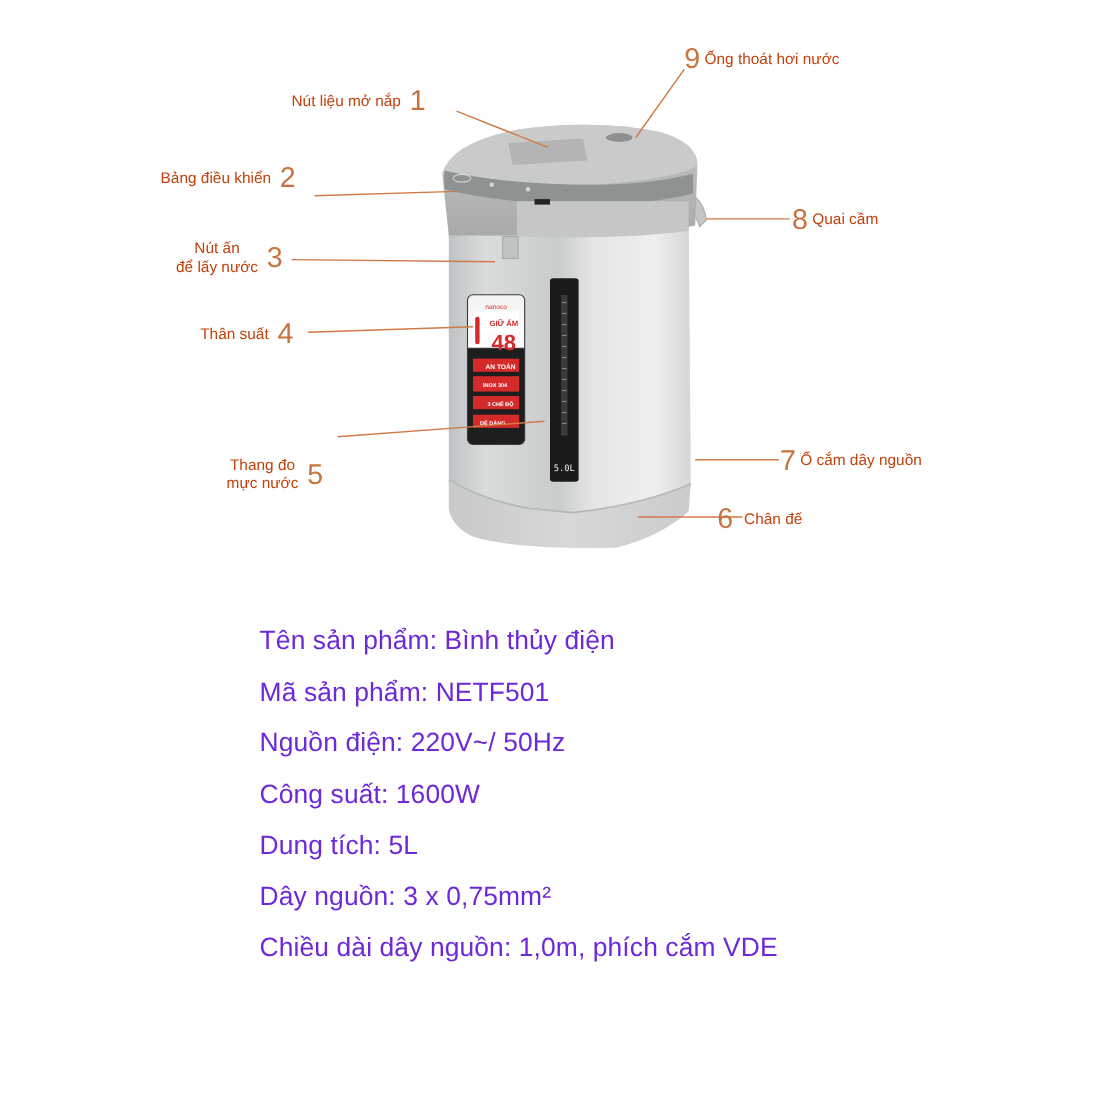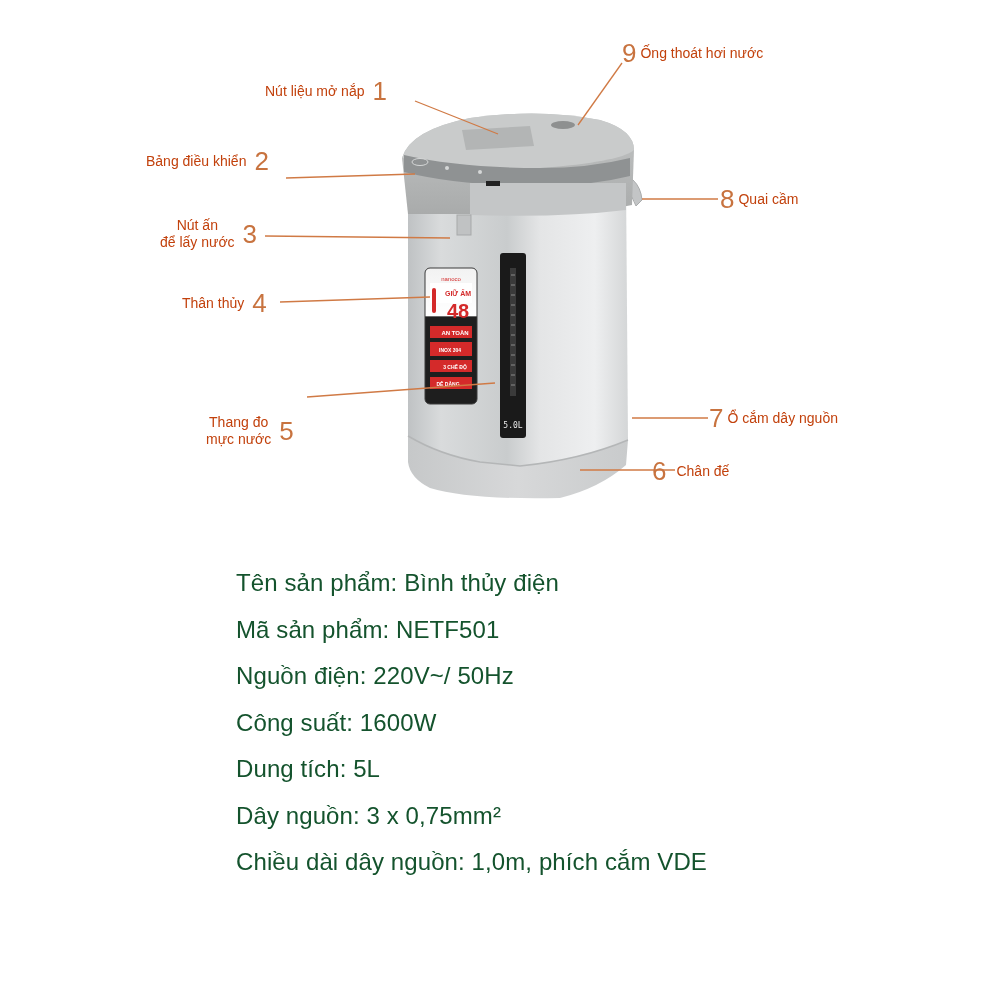--- a/index.html
+++ b/index.html
@@ -12,21 +12,21 @@
     .callout .num { font-size: 26px; font-weight: 400; color: #c8733f; line-height: 1; }
     .callout .txt { font-size: 14px; color: #c2410c; line-height: 1.2; }
     .callout.right .num { margin-right: 4px; }
     .callout.left .num { margin-left: 8px; }
     .callout .txt.multi { text-align: center; }
 
     svg.lines { position: absolute; left: 0; top: 0; width: 1000px; height: 1000px; pointer-events: none; }
 
     
     .specs { position: absolute; left: 236px; top: 560px; }
-    .spec-line { font-size: 24px; color: #14532d; height: 46.5px; line-height: 46.5px; white-space: nowrap; letter-spacing: 0.1px; }
+    .spec-line { font-size: 24px; color: #6d28d9; height: 46.5px; line-height: 46.5px; white-space: nowrap; letter-spacing: 0.1px; }
   </style>
 </head>
 <body>
 
 <div class="canvas">
 
   <svg style="position:absolute;left:0;top:0;" width="1000" height="1000" viewBox="0 0 1000 1000">
     <defs>
       <linearGradient id="bodyGrad" x1="0" x2="1" y1="0" y2="0">
         <stop offset="0" stop-color="#bfc2c4"></stop>
@@ -147,21 +147,21 @@
 
   <div class="callout left" style="left:160px; top:217px;">
     <span class="txt multi">
       <span style="display:block">Nút ấn</span>
       <span style="display:block">để lấy nước</span>
     </span>
     <span class="num">3</span>
   </div>
 
   <div class="callout left" style="left:182px; top:290px;">
-    <span class="txt">Thân thủy</span>
+    <span class="txt">Thân suất</span>
     <span class="num">4</span>
   </div>
 
   <div class="callout left" style="left:206px; top:374px;margin-top:40px;">
     <span class="txt multi">
       <span style="display:block">Thang đo</span>
       <span style="display:block">mực nước</span>
     </span>
     <span class="num">5</span>
   </div>

